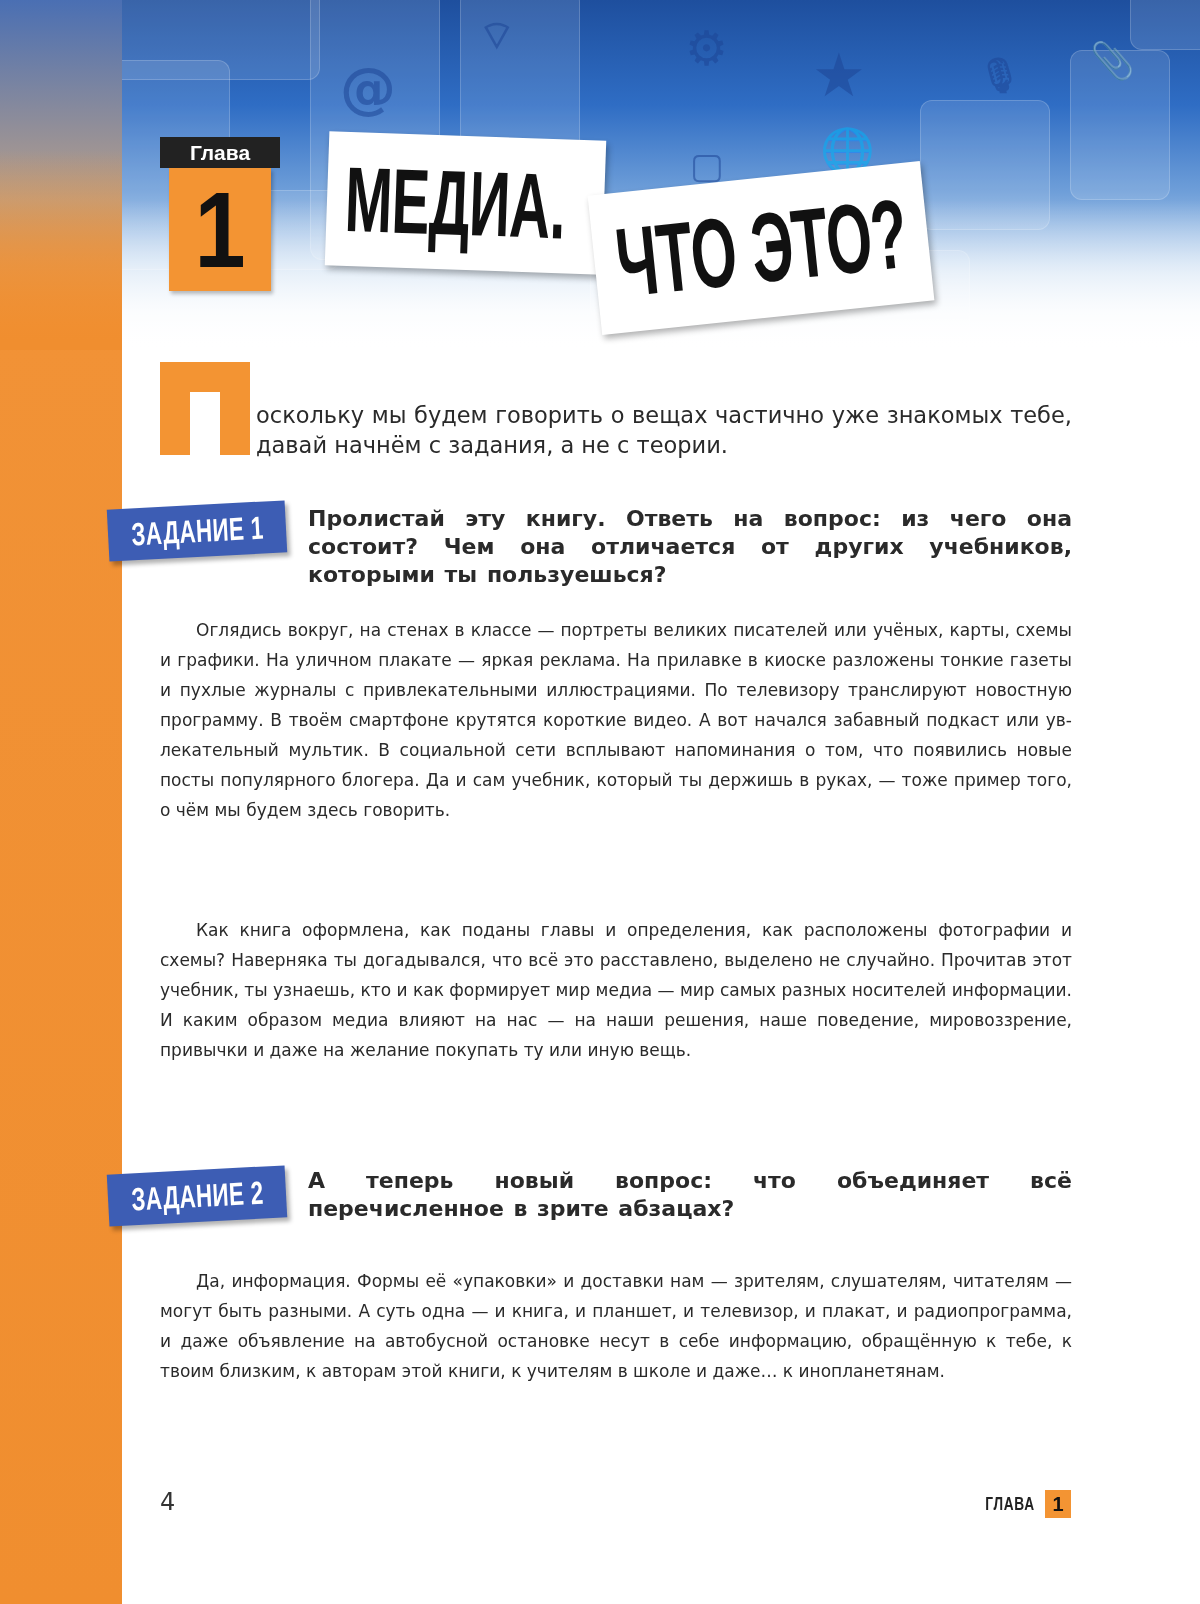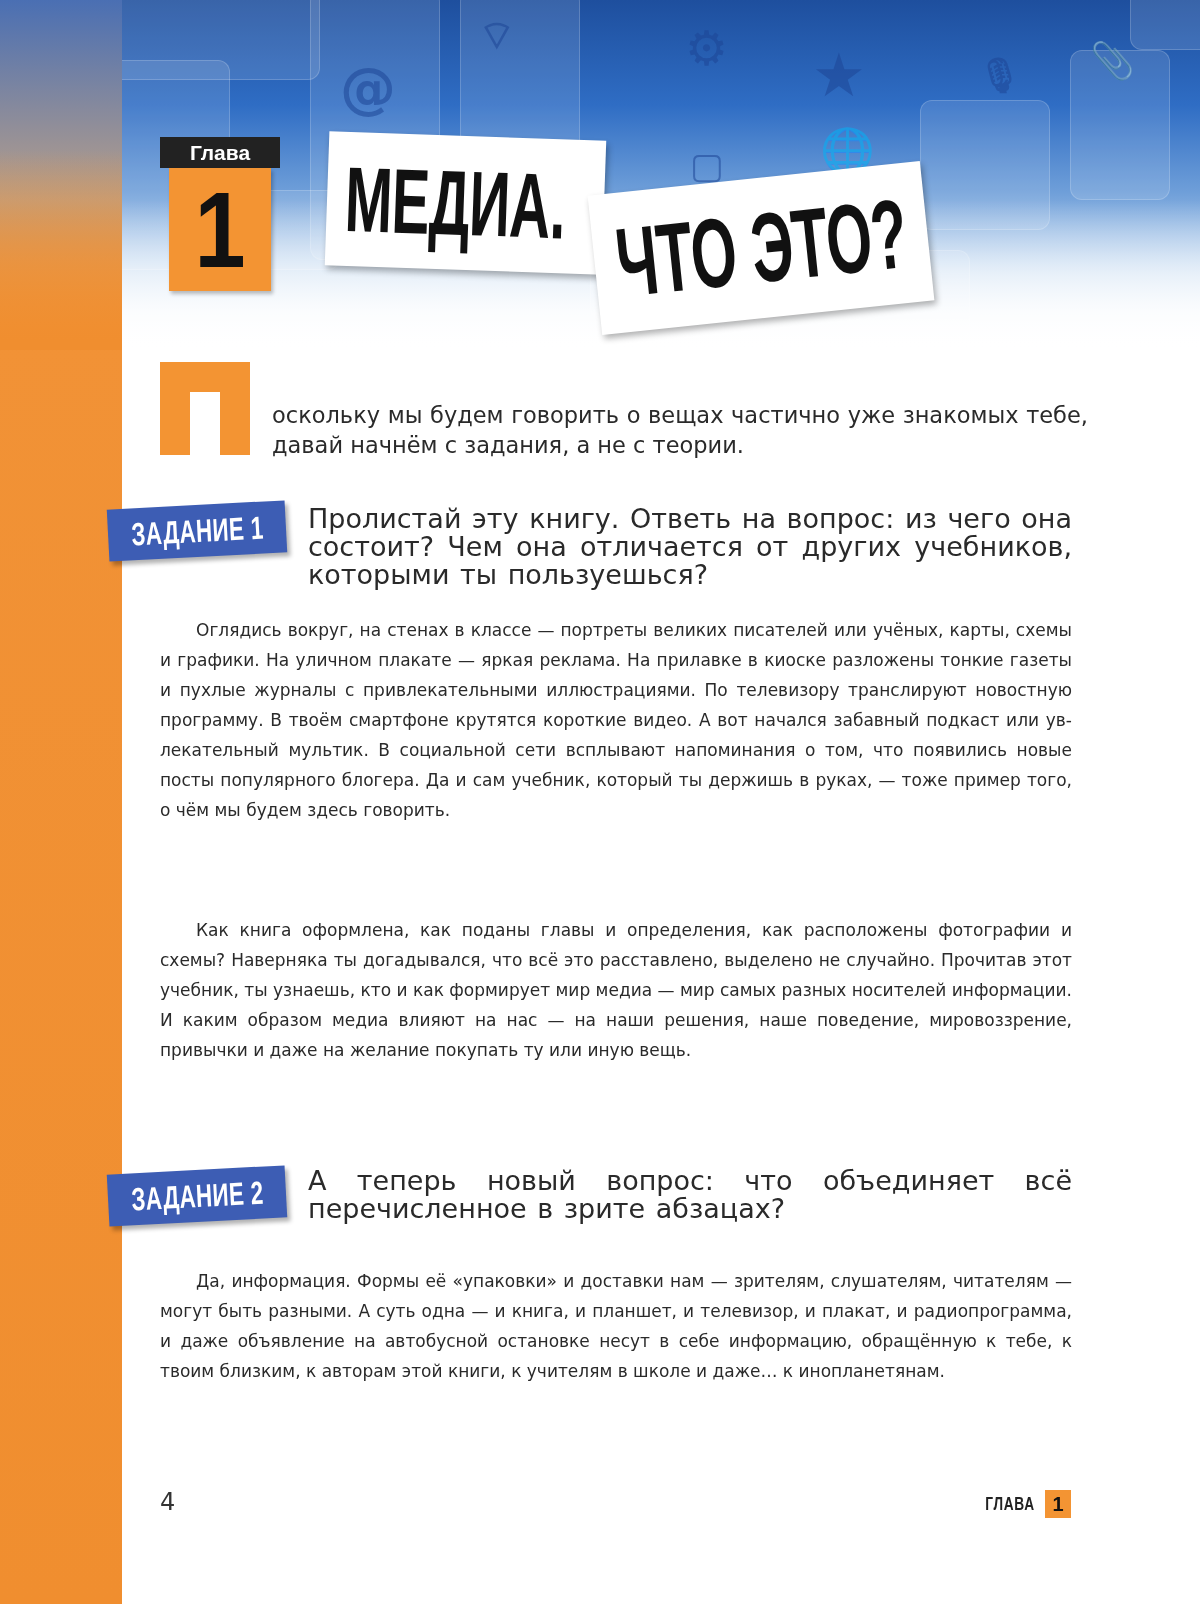--- a/index.html
+++ b/index.html
@@ -68,38 +68,38 @@
   
   .intro { position: absolute; left: 160px; top: 362px; width: 912px; }
   .dropcap {
     position: absolute; left: 0; top: 0; width: 90px; height: 93px; background: #f39433;
   }
   .dropcap::after {
     content: ""; position: absolute; left: 30px; top: 30px; width: 30px; height: 63px; background: #fff;
   }
   .intro-text {
     position: absolute; left: 96px; top: 38px; width: 816px;
-    font-size: 22.5px; line-height: 30px; color: #2a2a2a; text-align: justify; margin-left: 16px;
+    font-size: 22.5px; line-height: 30px; color: #2a2a2a; text-align: justify;
   }
 
   
   .task { position: absolute; left: 108px; width: 964px; }
   .task-badge {
     position: absolute; left: 0; top: 0; width: 178px; height: 52px;
     background: #3d5db4; color: #fff; transform: rotate(-3deg);
     box-shadow: 3px 4px 4px rgba(0,0,0,0.3);
     font-family: "Liberation Sans", sans-serif; font-weight: bold;
     display: flex; align-items: center; justify-content: center;
   }
   .task-badge span {
     display: inline-block; font-size: 32px; transform: scaleX(0.7); white-space: nowrap; letter-spacing: 0.5px;
   }
   .task-question {
     position: absolute; left: 200px; top: 0; width: 764px;
-    font-weight: normal; font-size: 27px; line-height: 28px; color: #2a2a2a;
+    font-weight: bold; font-size: 22px; line-height: 28px; color: #2a2a2a;
     text-align: justify; word-spacing: 2px;
   }
 
   .para {
     position: absolute; left: 160px; width: 912px;
     font-size: 17px; line-height: 30px; color: #2a2a2a;
     text-align: justify; text-indent: 36px; hyphens: manual;
   }
 
   .footer-page { position: absolute; left: 160px; top: 1488px; font-size: 24px; color: #333; }

